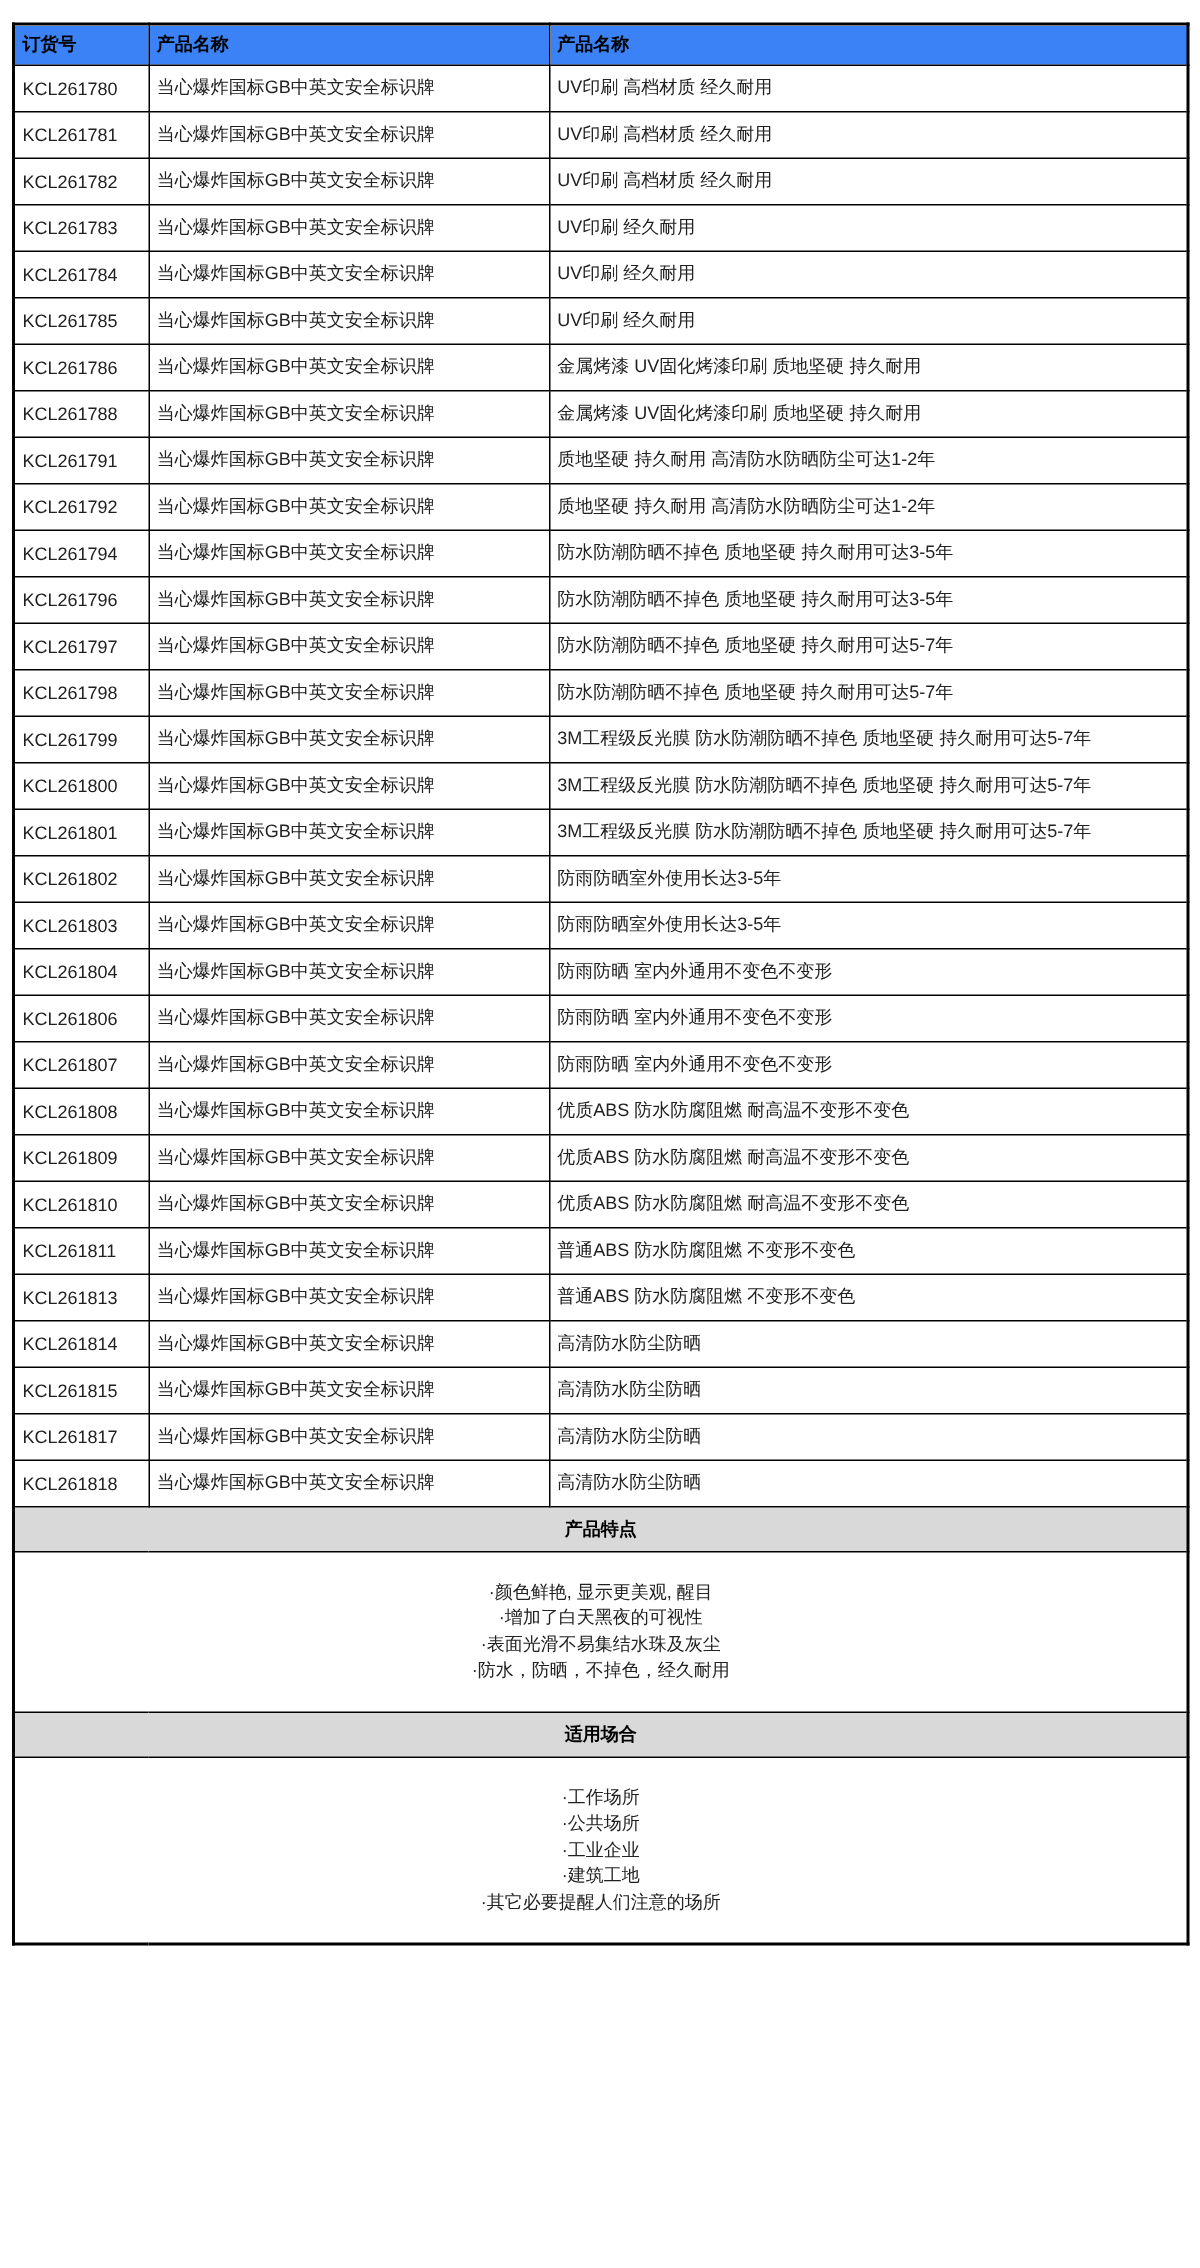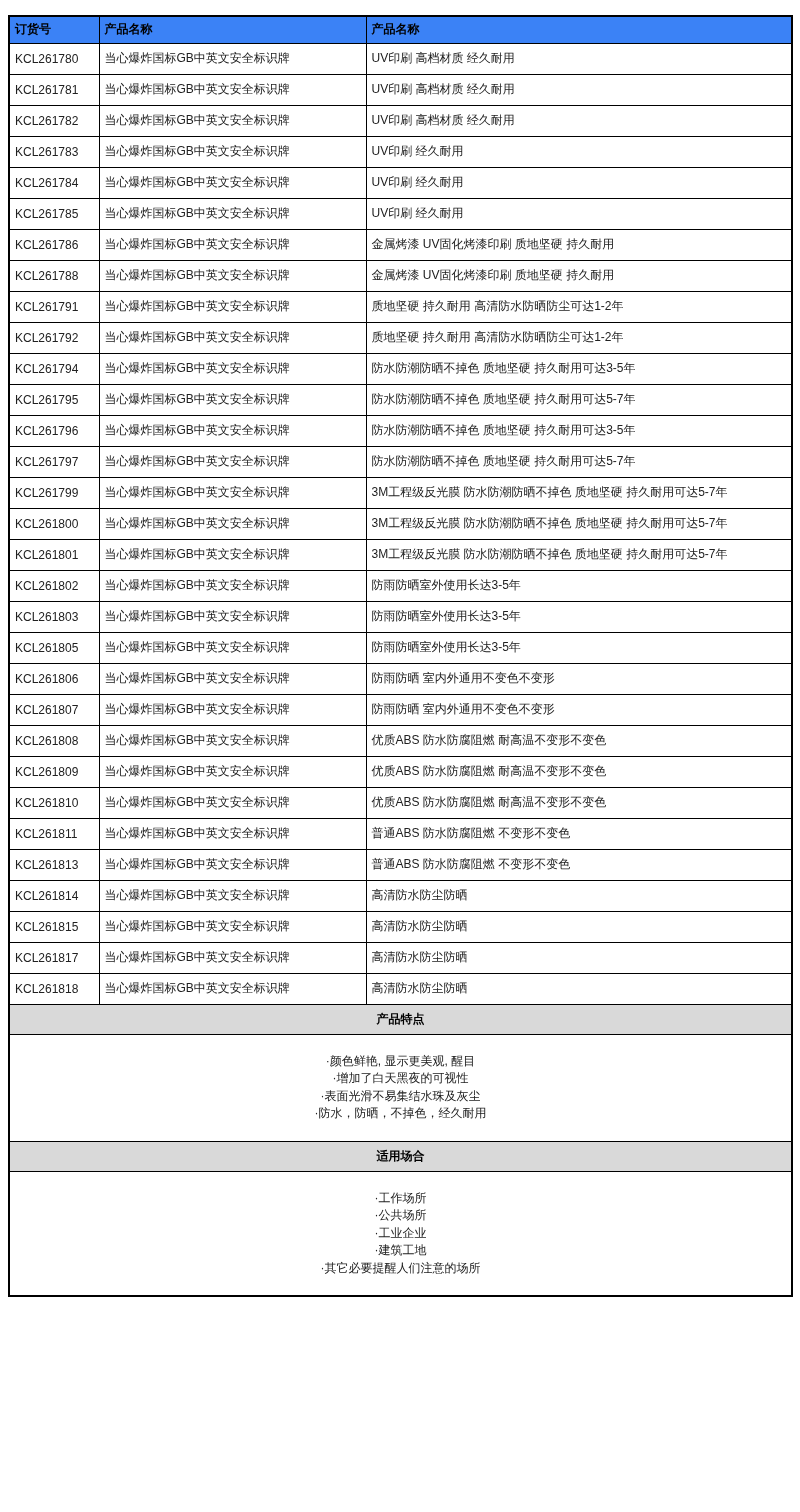--- a/index.html
+++ b/index.html
@@ -138,31 +138,31 @@
           <td>KCL261792</td>
           <td>当心爆炸国标GB中英文安全标识牌</td>
           <td>质地坚硬 持久耐用 高清防水防晒防尘可达1-2年</td>
         </tr>
         <tr class="data-row">
           <td>KCL261794</td>
           <td>当心爆炸国标GB中英文安全标识牌</td>
           <td>防水防潮防晒不掉色 质地坚硬 持久耐用可达3-5年</td>
         </tr>
         <tr class="data-row">
-          <td>KCL261795</td>
+          <td>KCL261796</td>
+          <td>当心爆炸国标GB中英文安全标识牌</td>
+          <td>防水防潮防晒不掉色 质地坚硬 持久耐用可达3-5年</td>
+        </tr>
+        <tr class="data-row">
+          <td>KCL261797</td>
           <td>当心爆炸国标GB中英文安全标识牌</td>
           <td>防水防潮防晒不掉色 质地坚硬 持久耐用可达5-7年</td>
         </tr>
         <tr class="data-row">
-          <td>KCL261796</td>
-          <td>当心爆炸国标GB中英文安全标识牌</td>
-          <td>防水防潮防晒不掉色 质地坚硬 持久耐用可达3-5年</td>
-        </tr>
-        <tr class="data-row">
-          <td>KCL261797</td>
+          <td>KCL261798</td>
           <td>当心爆炸国标GB中英文安全标识牌</td>
           <td>防水防潮防晒不掉色 质地坚硬 持久耐用可达5-7年</td>
         </tr>
         <tr class="data-row">
           <td>KCL261799</td>
           <td>当心爆炸国标GB中英文安全标识牌</td>
           <td>3M工程级反光膜 防水防潮防晒不掉色 质地坚硬 持久耐用可达5-7年</td>
         </tr>
         <tr class="data-row">
           <td>KCL261800</td>
@@ -178,23 +178,23 @@
           <td>KCL261802</td>
           <td>当心爆炸国标GB中英文安全标识牌</td>
           <td>防雨防晒室外使用长达3-5年</td>
         </tr>
         <tr class="data-row">
           <td>KCL261803</td>
           <td>当心爆炸国标GB中英文安全标识牌</td>
           <td>防雨防晒室外使用长达3-5年</td>
         </tr>
         <tr class="data-row">
-          <td>KCL261805</td>
-          <td>当心爆炸国标GB中英文安全标识牌</td>
-          <td>防雨防晒室外使用长达3-5年</td>
+          <td>KCL261804</td>
+          <td>当心爆炸国标GB中英文安全标识牌</td>
+          <td>防雨防晒 室内外通用不变色不变形</td>
         </tr>
         <tr class="data-row">
           <td>KCL261806</td>
           <td>当心爆炸国标GB中英文安全标识牌</td>
           <td>防雨防晒 室内外通用不变色不变形</td>
         </tr>
         <tr class="data-row">
           <td>KCL261807</td>
           <td>当心爆炸国标GB中英文安全标识牌</td>
           <td>防雨防晒 室内外通用不变色不变形</td>

